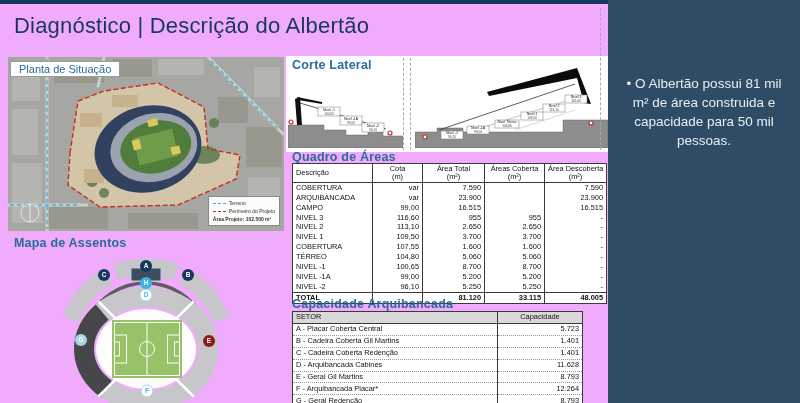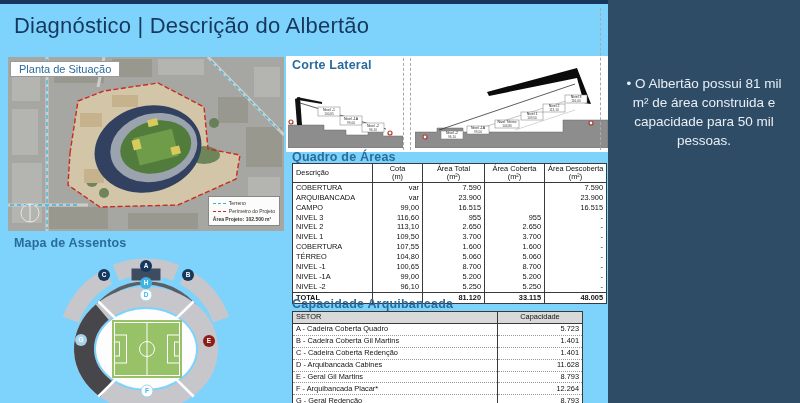--- a/index.html
+++ b/index.html
@@ -1,16 +1,16 @@
 <!DOCTYPE html>
 <html><head>
 <meta charset="utf-8">
 <style>
   html,body{margin:0;padding:0;}
-  .page{position:relative;width:800px;height:403px;background:#7dd3fc;overflow:hidden;
+  .page{position:relative;width:800px;height:403px;background:#f0abfc;overflow:hidden;
         font-family:"Liberation Sans",sans-serif;color:#222;}
   .topbar{position:absolute;left:0;top:0;width:800px;height:4px;background:var(--topbar,#17375d);}
   .page-title{position:absolute;left:14px;top:13px;font-size:22px;font-weight:400;
               color:var(--title_text,#17375d);letter-spacing:.2px;}
   .heading{position:absolute;font-size:12.5px;font-weight:bold;color:var(--heading_text,#2a6b9c);letter-spacing:.2px;}
 
   
   .planta{position:absolute;left:8px;top:57px;width:276px;height:174px;overflow:hidden;background:#a6a6a2;}
   .planta-label{position:absolute;left:2px;top:4px;background:#fff;border:1px solid #9a9a9a;
                 padding:1px 8px;font-size:11px;color:var(--heading_text,#2a6b9c);}
@@ -206,21 +206,21 @@
         <th><span>Descrição</span></th>
         <th>
             <span style="display:block">Cota</span>
             <span style="display:block">(m)</span>
           </th>
         <th>
             <span style="display:block">Área Total</span>
             <span style="display:block">(m²)</span>
           </th>
         <th>
-            <span style="display:block">Área Coberta</span>
+            <span style="display:block">Áreas Coberta</span>
             <span style="display:block">(m²)</span>
           </th>
         <th>
             <span style="display:block">Área Descoberta</span>
             <span style="display:block">(m²)</span>
           </th>
       </tr>
     </thead>
     <tbody>
         <tr>
@@ -319,21 +319,21 @@
         <col style="width:85px">
       </colgroup>
     <thead>
       <tr>
         <th>SETOR</th>
         <th>Capacidade</th>
       </tr>
     </thead>
     <tbody>
         <tr>
-          <td>A - Cadeira Coberta Quadro</td>
+          <td>A - Placar Coberta Central</td>
           <td class="num">5.723</td>
         </tr>
         <tr>
           <td>B - Cadeira Coberta Gil Martins</td>
           <td class="num">1.401</td>
         </tr>
         <tr>
           <td>C - Cadeira Coberta Redenção</td>
           <td class="num">1.401</td>
         </tr>

